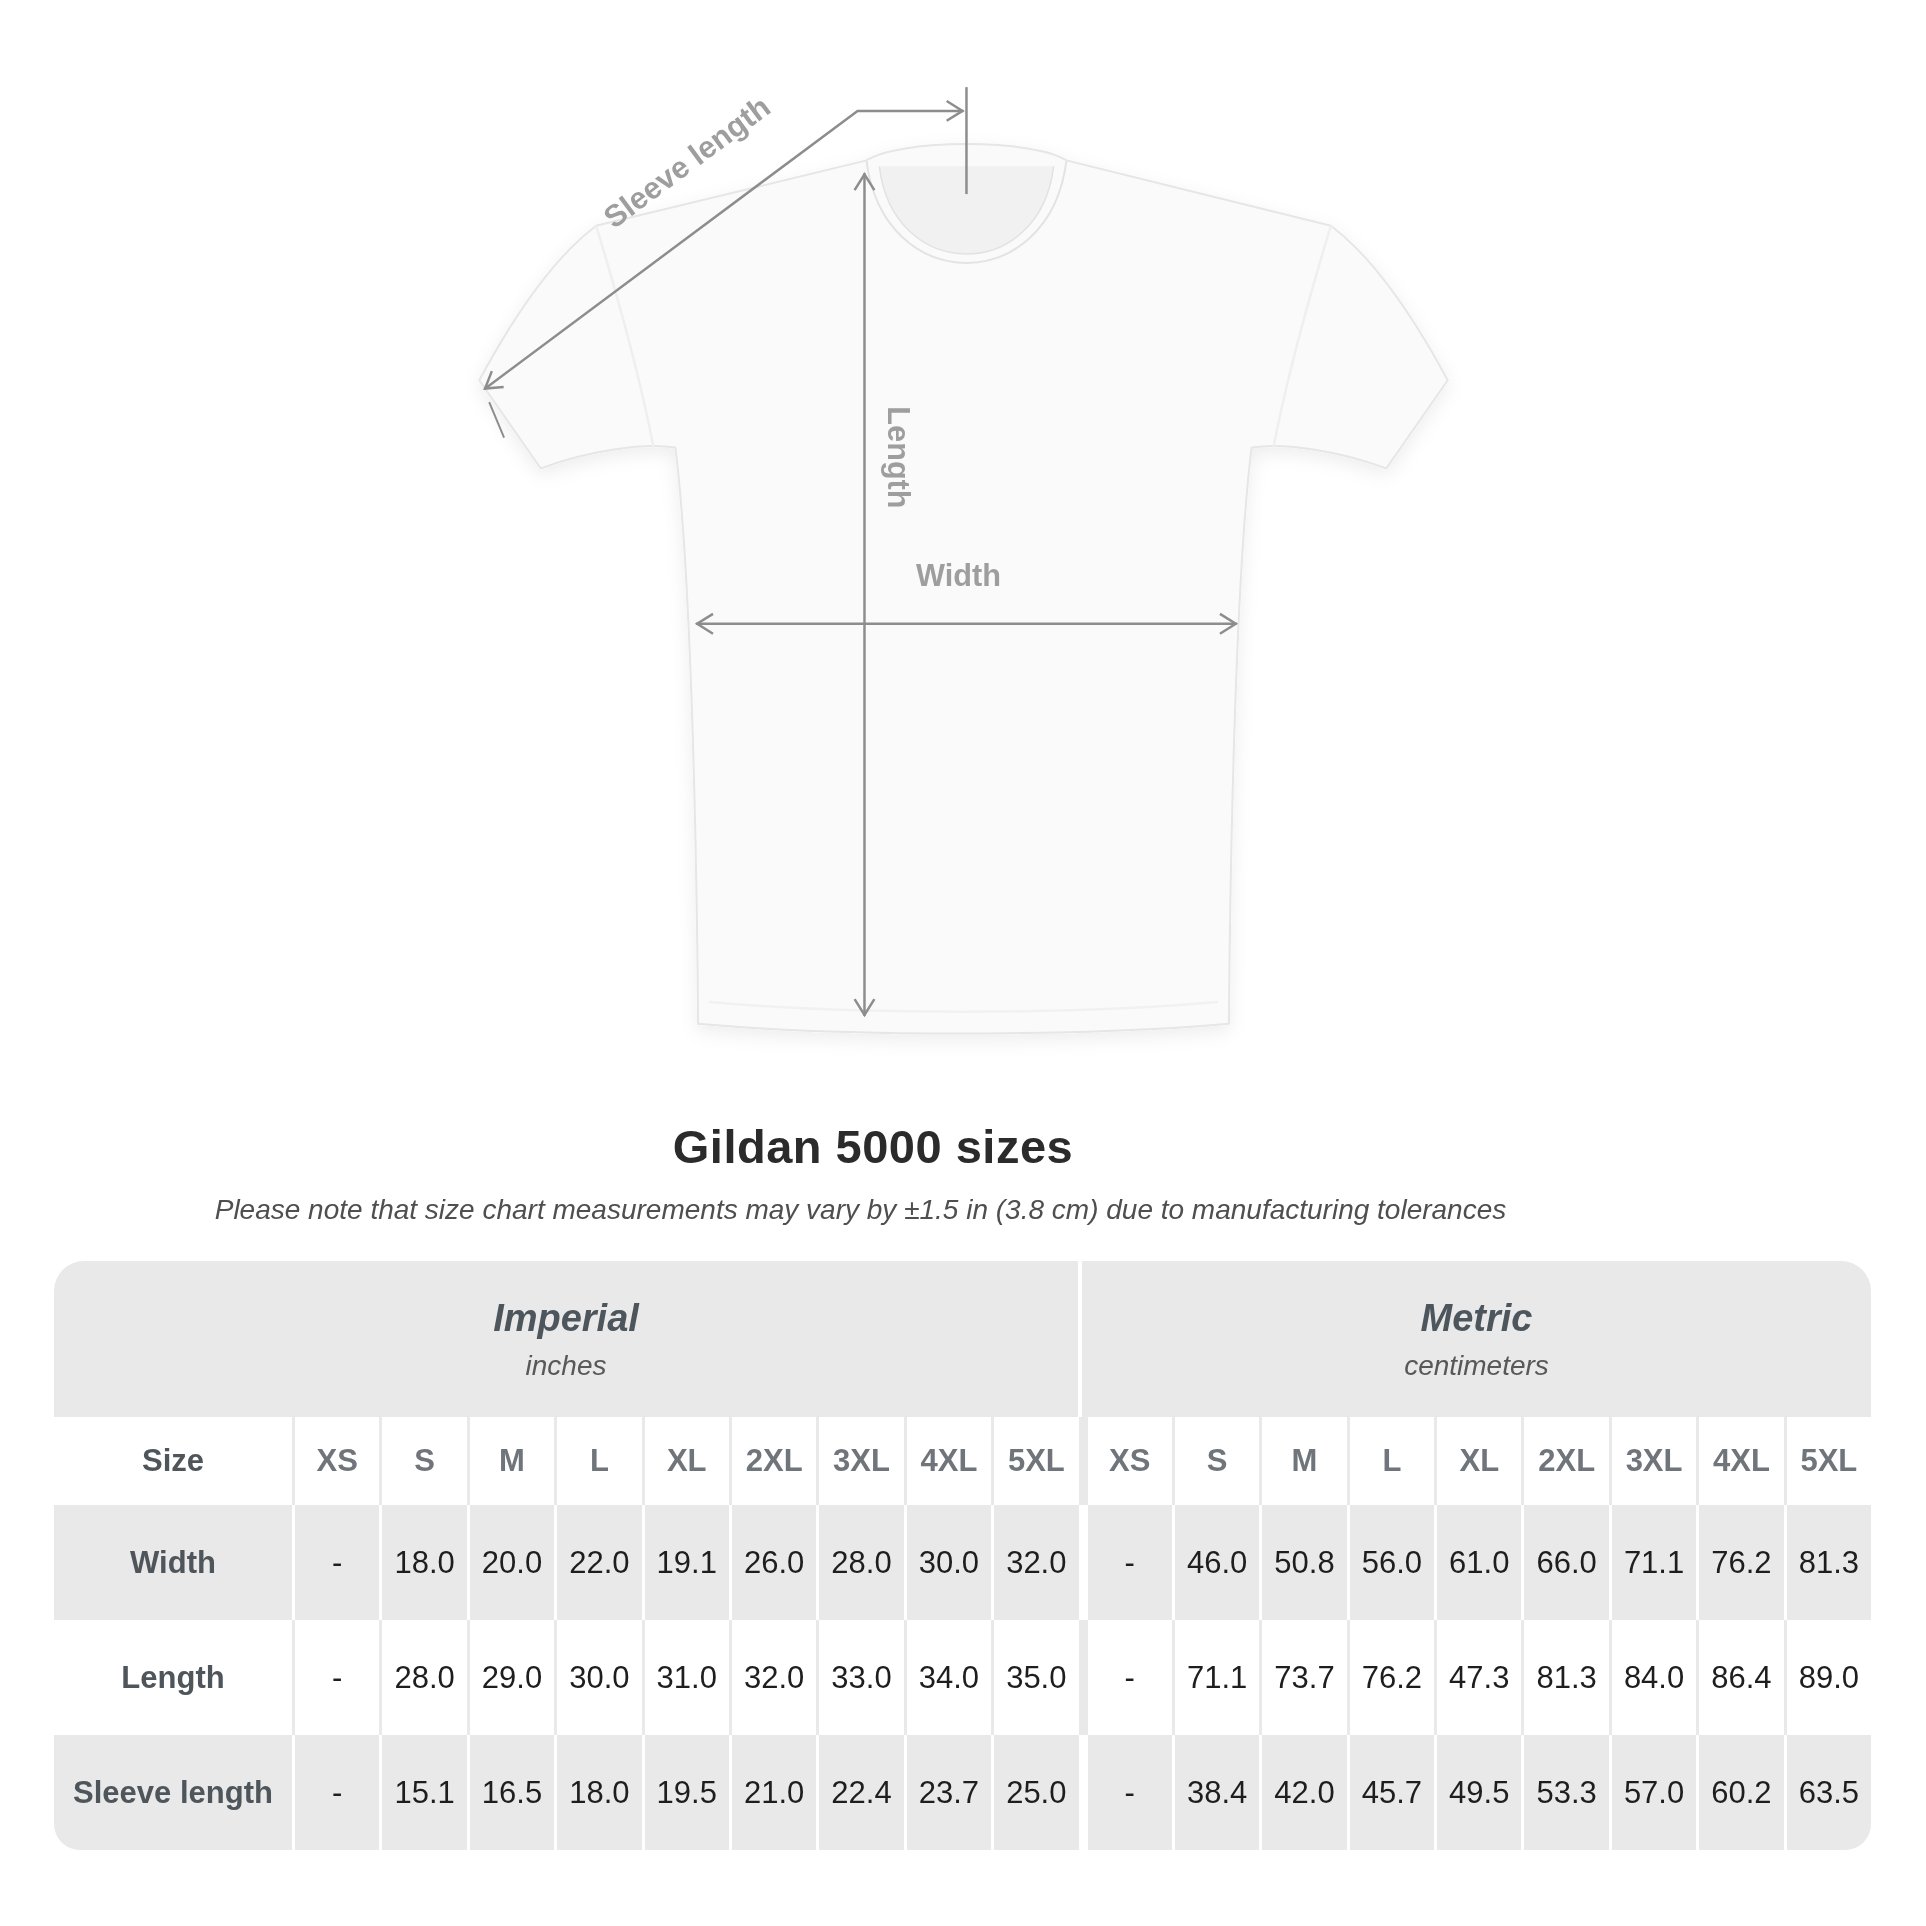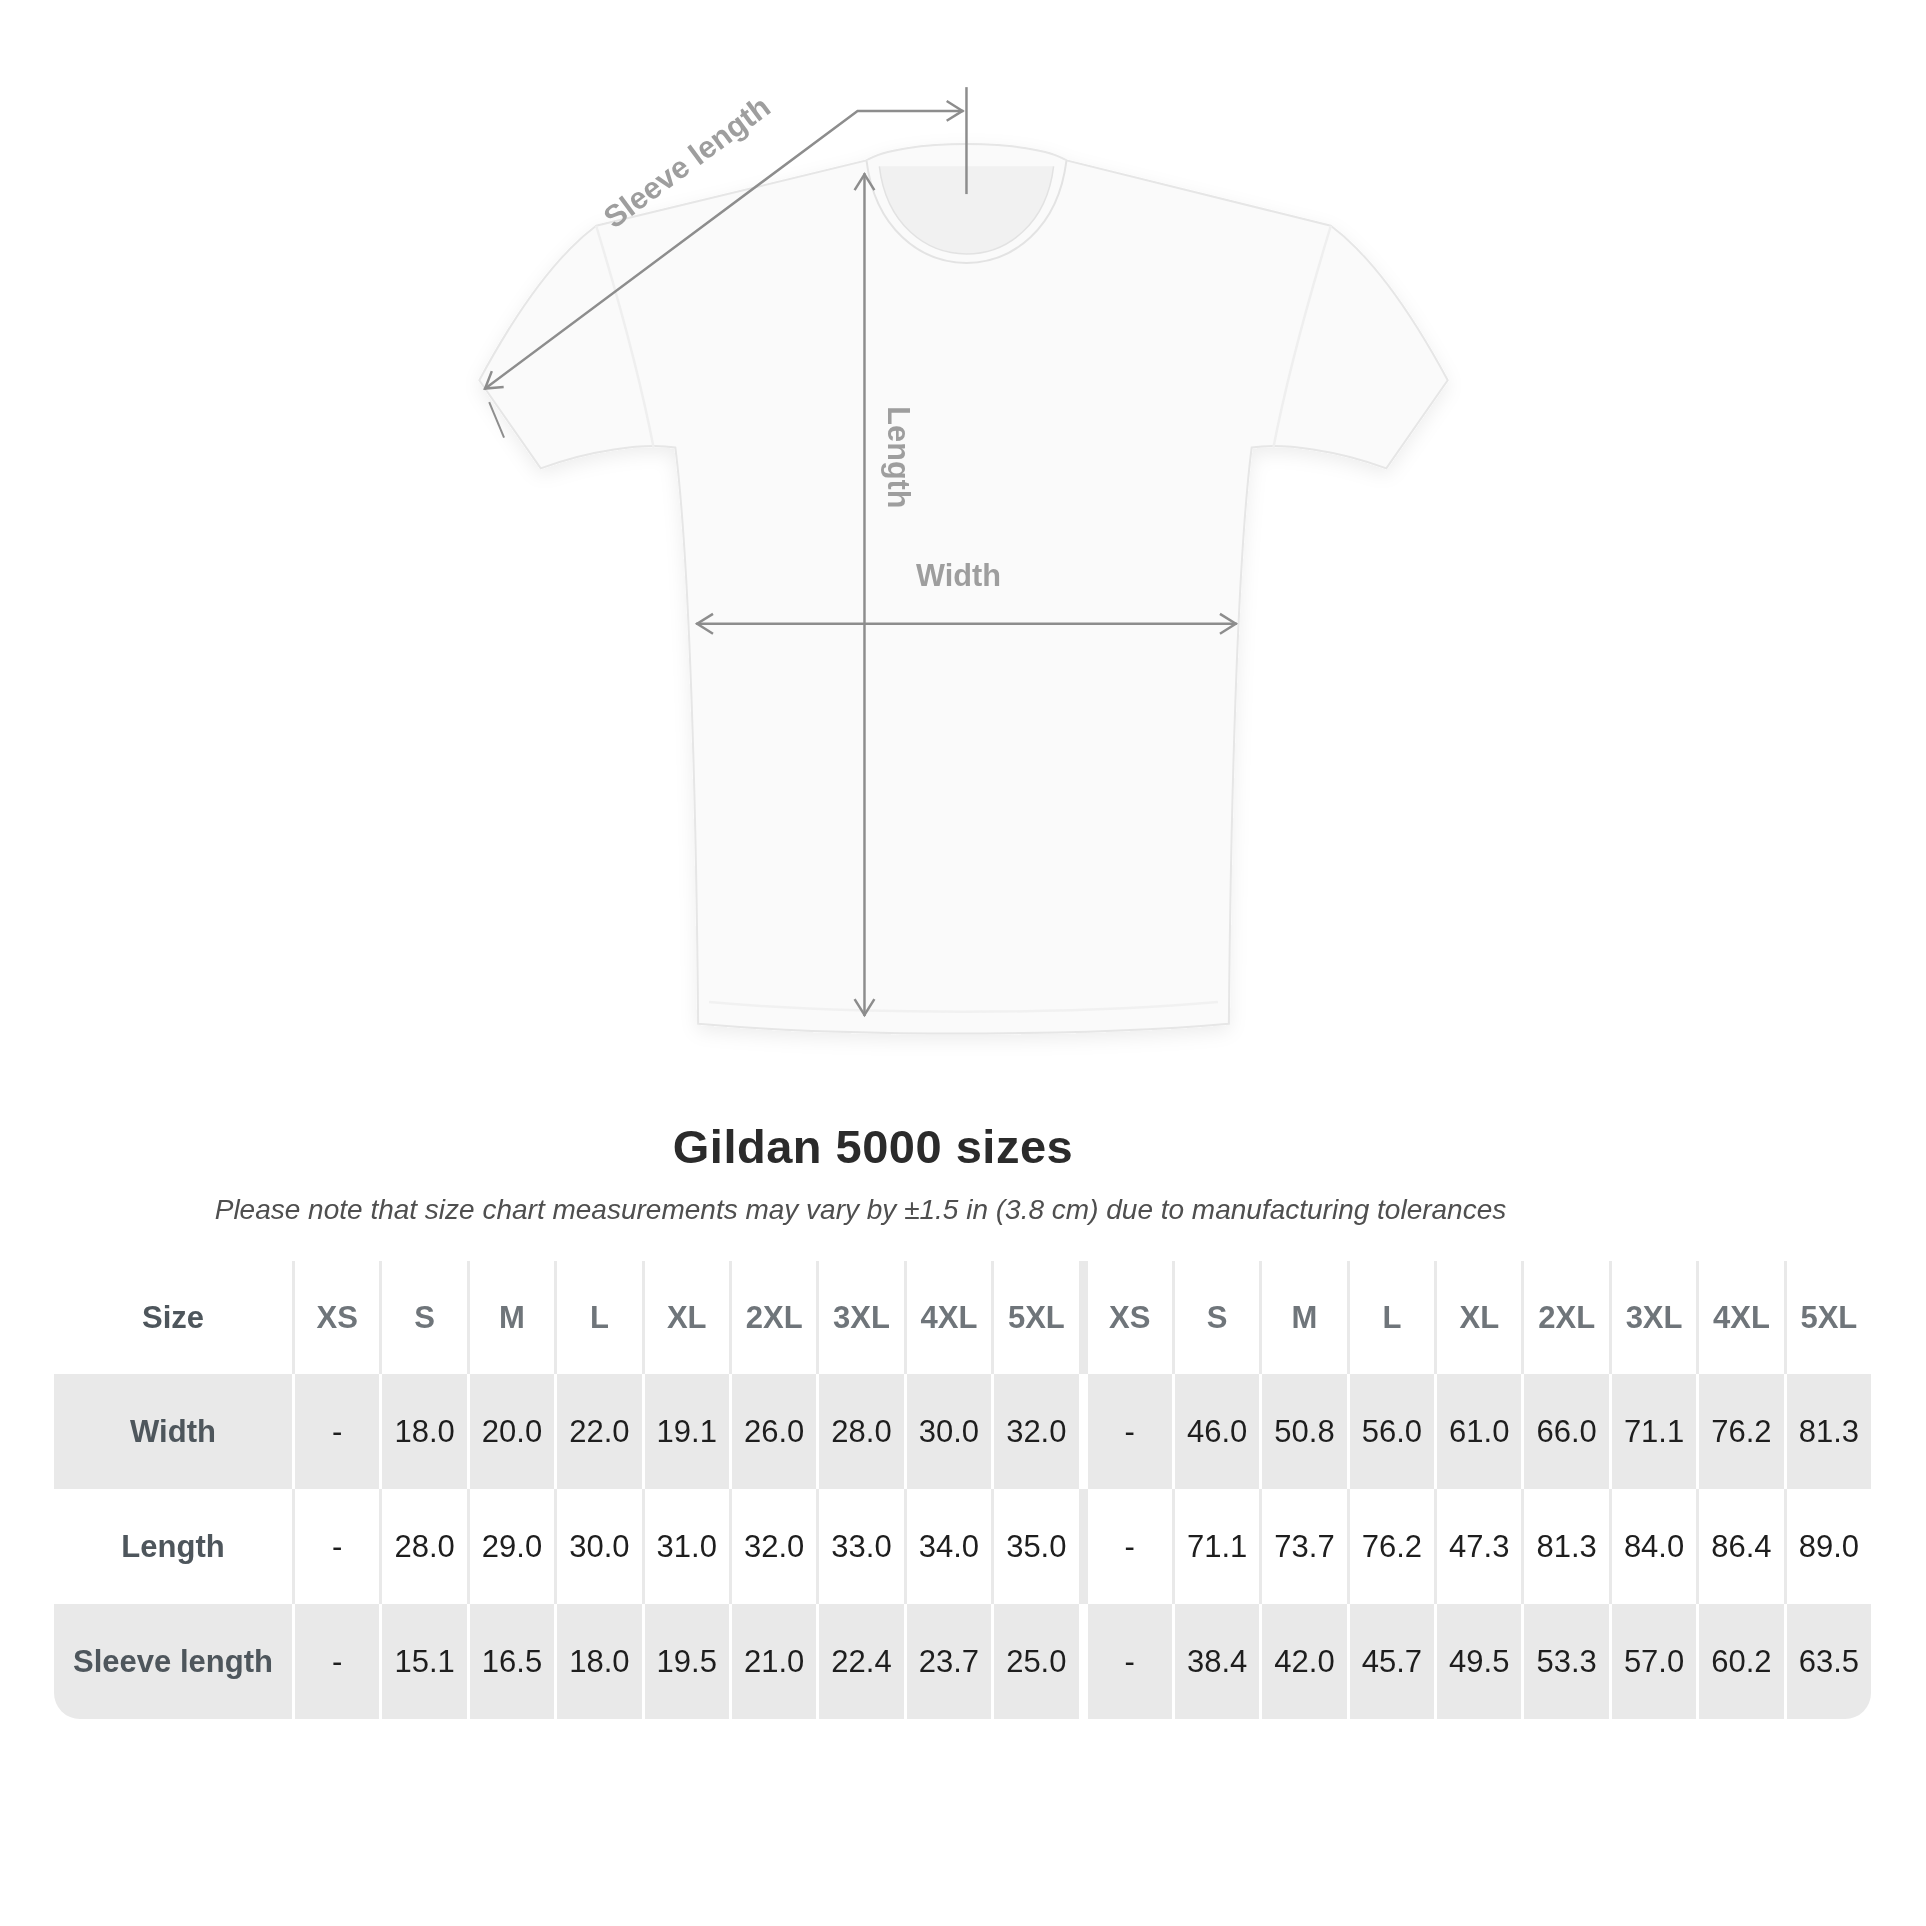--- a/index.html
+++ b/index.html
@@ -23,21 +23,21 @@
               align-items:center;justify-content:center;}
   .unit-block.imperial{width:1024px;border-radius:30px 0 0 0;}
   .unit-block.metric{flex:1;border-radius:0 30px 0 0;}
   .unit-name{font-size:38px;font-weight:700;font-style:italic;color:#4d565c;}
   .unit-sub{font-size:28px;font-style:italic;color:#585858;margin-top:10px;}
 
   .t-row{display:flex;}
   .t-row .cell{display:flex;align-items:center;justify-content:center;
                flex:1 1 0;box-sizing:border-box;min-width:0;}
   .t-row .rowhead{flex:0 0 238px;font-weight:700;font-size:31px;color:#4e565c;}
-  .row-white{height:113px;}
+  .row-white{height:88px;}
   .row-data{height:115px;}
   .row-white .cell{background:#ffffff;border-left:3px solid #e9e9e9;}
   .row-gray .cell{background:#e9e9e9;border-left:3px solid #ffffff;}
   .t-row .cell.first{border-left:none;}
   .t-row .cell.metric-start{border-left-width:9px;}
   .sizehead{font-weight:700;font-size:31px;color:#6f757a;}
   .val{font-size:31px;color:#1e1e1e;}
   .row-last .rowhead{border-radius:0 0 0 26px;}
   .row-last .cell.last{border-radius:0 0 26px 0;}
 </style>
@@ -97,20 +97,30 @@
       <text x="968" y="592">Width</text>
     </g>
   </svg>
 </div>
 
 <div class="page-title">Gildan 5000 sizes</div>
 <div class="page-subtitle">Please note that size chart measurements may vary by ±1.5 in (3.8 cm) due to manufacturing tolerances</div>
 
 <div class="chart">
 
+  <div class="units-row">
+    <div class="unit-block imperial">
+      <div class="unit-name">Imperial</div>
+      <div class="unit-sub">inches</div>
+    </div>
+    <div class="unit-block metric">
+      <div class="unit-name">Metric</div>
+      <div class="unit-sub">centimeters</div>
+    </div>
+  </div>
 
   <div class="t-row row-white">
     <div class="cell rowhead first">Size</div>
     <div class="cell sizehead">XS</div>
     <div class="cell sizehead">S</div>
     <div class="cell sizehead">M</div>
     <div class="cell sizehead">L</div>
     <div class="cell sizehead">XL</div>
     <div class="cell sizehead">2XL</div>
     <div class="cell sizehead">3XL</div>

